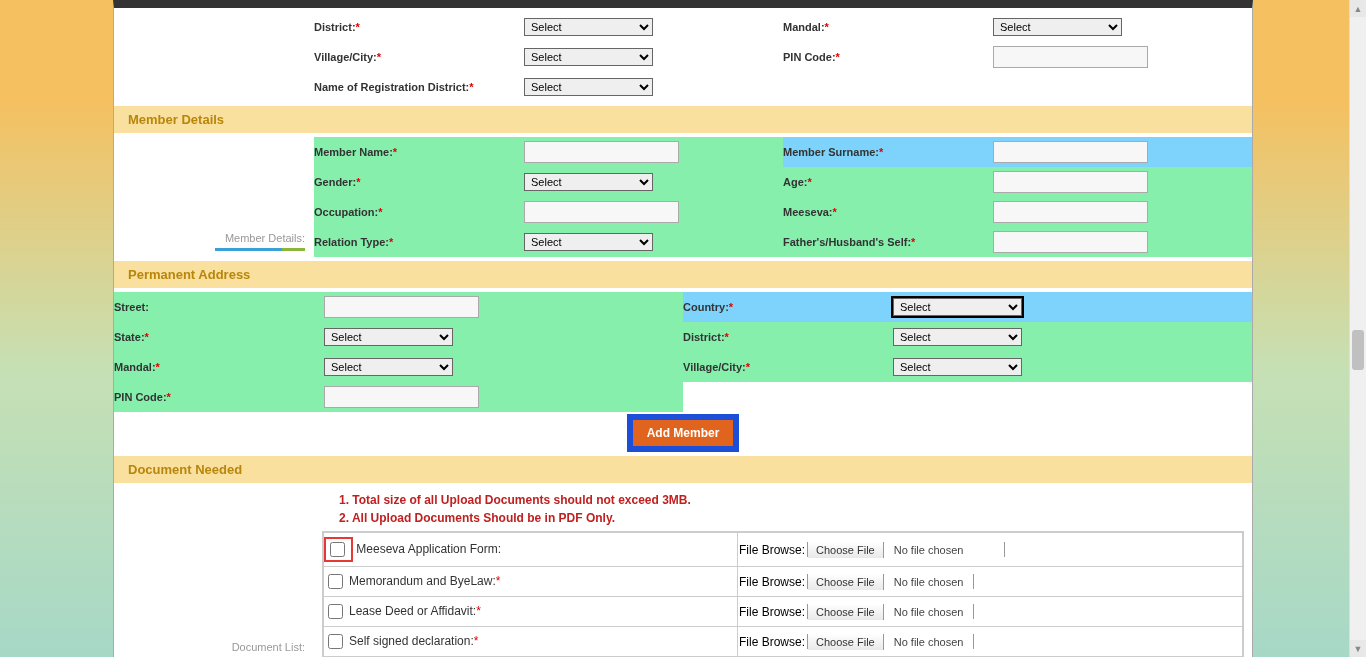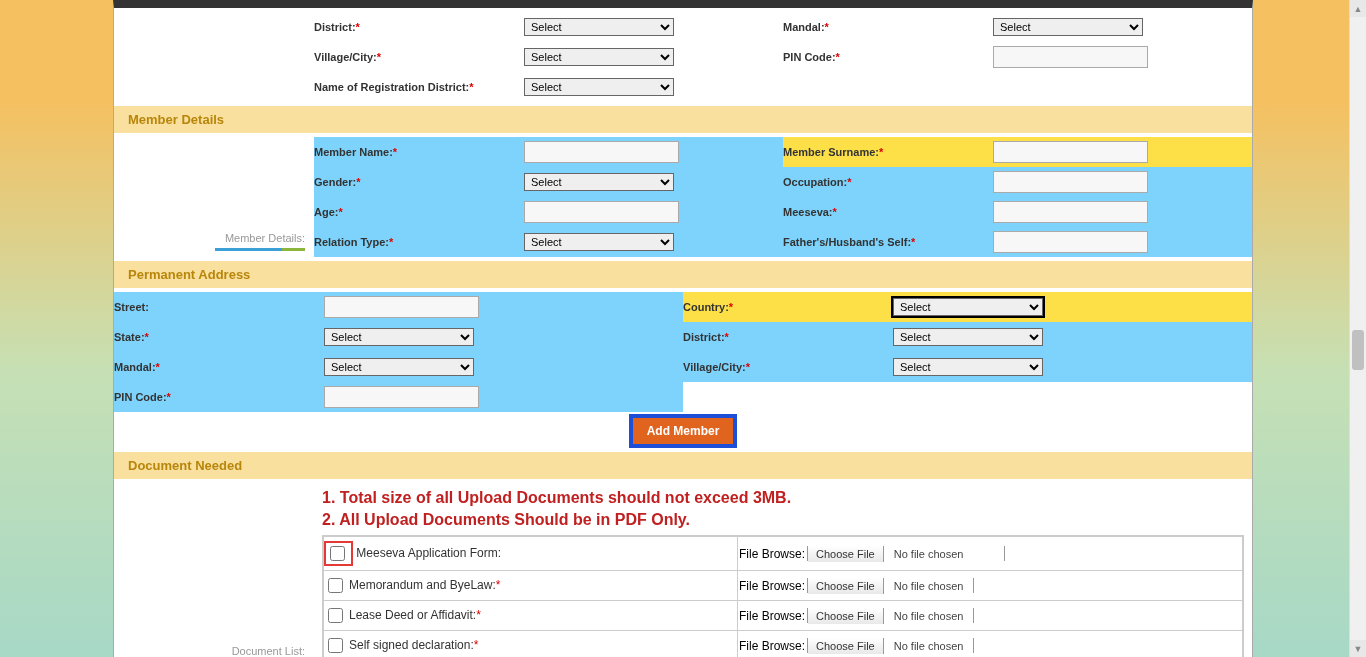--- a/index.html
+++ b/index.html
@@ -70,49 +70,49 @@
     font-weight: bold;
     color: #333;
     font-size: 11px;
   }
   .field-cell .lbl .req { color: #d00; }
   .field-cell .val {
     flex: 1;
     padding-right: 10px;
   }
   .alt .field-cell {
+    background: #86efac;
+  }
+  .alt .field-cell:nth-child(2) {
     background: #7dd3fc;
   }
-  .alt .field-cell:nth-child(2) {
-    background: #fde047;
-  }
   select.sel {
-    width: 150px;
+    width: 129px;
     font-size: 11px;
     padding: 1px 2px;
     border: 1px solid #666;
   }
   select.sel.focused {
     outline: 2px solid #000;
   }
   input.txt {
     width: 155px;
     font-size: 12px;
     padding: 3px 4px;
     border: 1px solid #aaa;
     background: #f7f7f7;
   }
   .doc-block {
     margin: 6px 8px 8px 8px;
   }
   .doc-note {
     color: #c02020;
     font-weight: bold;
-    font-size: 16px;
-    margin: 4px 0;
+    font-size: 12px;
+    margin: 4px 17px;
   }
   .doc-table {
     width: 100%;
     border-collapse: collapse;
     border: 2px solid #ccc;
     margin-top: 6px;
   }
   .doc-table td {
     border: 1px solid #ccc;
     padding: 4px 0;
@@ -164,21 +164,21 @@
   .red-highlight {
     border: 2px solid #e53935;
     padding: 0px;
     display: inline-flex;
     vertical-align: middle;
   }
   .btn-orange {
     background: #e0641e;
     color: #fff;
     font-weight: bold;
-    border: 4px solid #1d4ed8;
+    border: 6px solid #1d4ed8;
     padding: 6px 14px;
     font-size: 12px;
     cursor: pointer;
   }
   .btn-wrap {
     text-align: center;
     padding: 2px 0 0px;
   }
   .scrollbar-fake {
     position: fixed;
@@ -255,25 +255,25 @@
         </div>
         <div class="field-cell">
           <span class="lbl"><span>Member Surname:</span><span class="req">*</span></span>
           <span class="val"><input class="txt" style=""></span>
         </div>
         <div class="field-cell">
           <span class="lbl"><span>Gender:</span><span class="req">*</span></span>
           <span class="val"><select class="sel"><option>Select</option></select></span>
         </div>
         <div class="field-cell">
+          <span class="lbl"><span>Age:</span><span class="req">*</span></span>
+          <span class="val"><input class="txt" style=""></span>
+        </div>
+        <div class="field-cell">
           <span class="lbl"><span>Occupation:</span><span class="req">*</span></span>
-          <span class="val"><input class="txt" style=""></span>
-        </div>
-        <div class="field-cell">
-          <span class="lbl"><span>Age:</span><span class="req">*</span></span>
           <span class="val"><input class="txt" style=""></span>
         </div>
         <div class="field-cell">
           <span class="lbl"><span>Meeseva:</span><span class="req">*</span></span>
           <span class="val"><input class="txt" style=""></span>
         </div>
         <div class="field-cell">
           <span class="lbl"><span>Relation Type:</span><span class="req">*</span></span>
           <span class="val"><select class="sel"><option>Select</option></select></span>
         </div>

